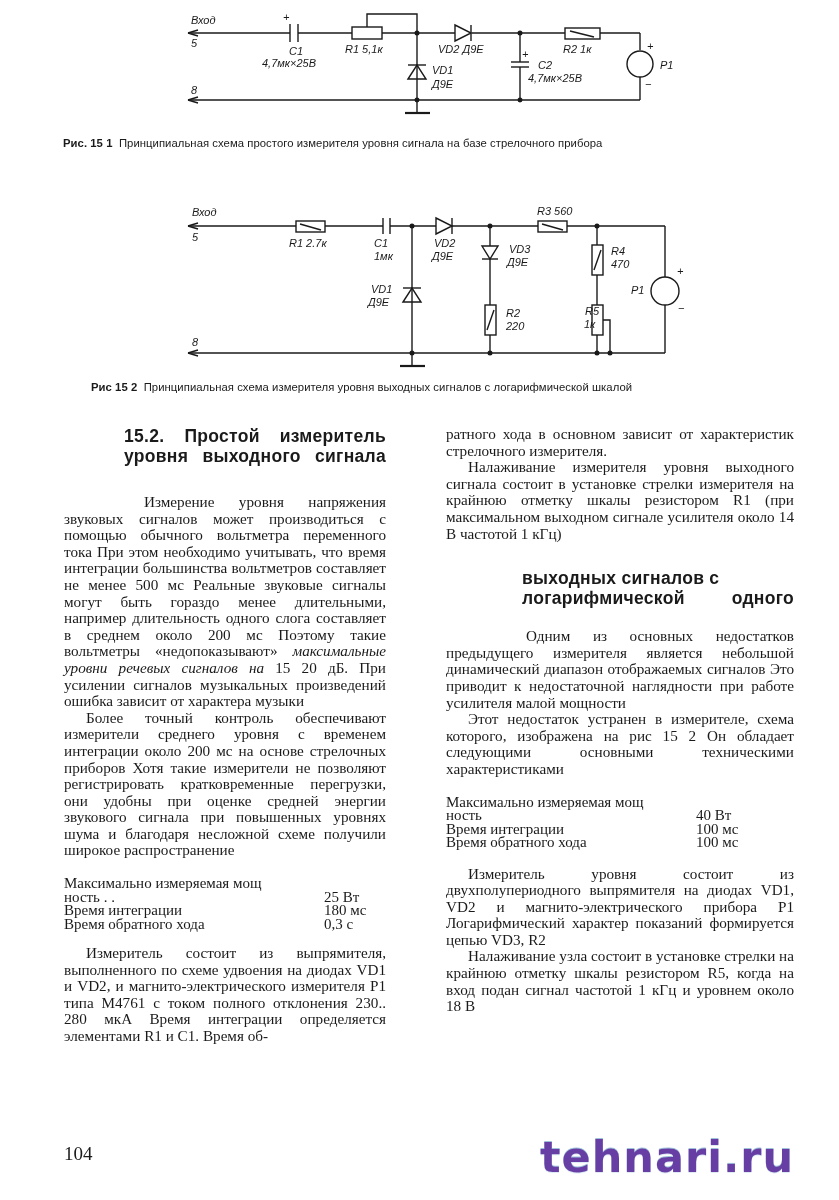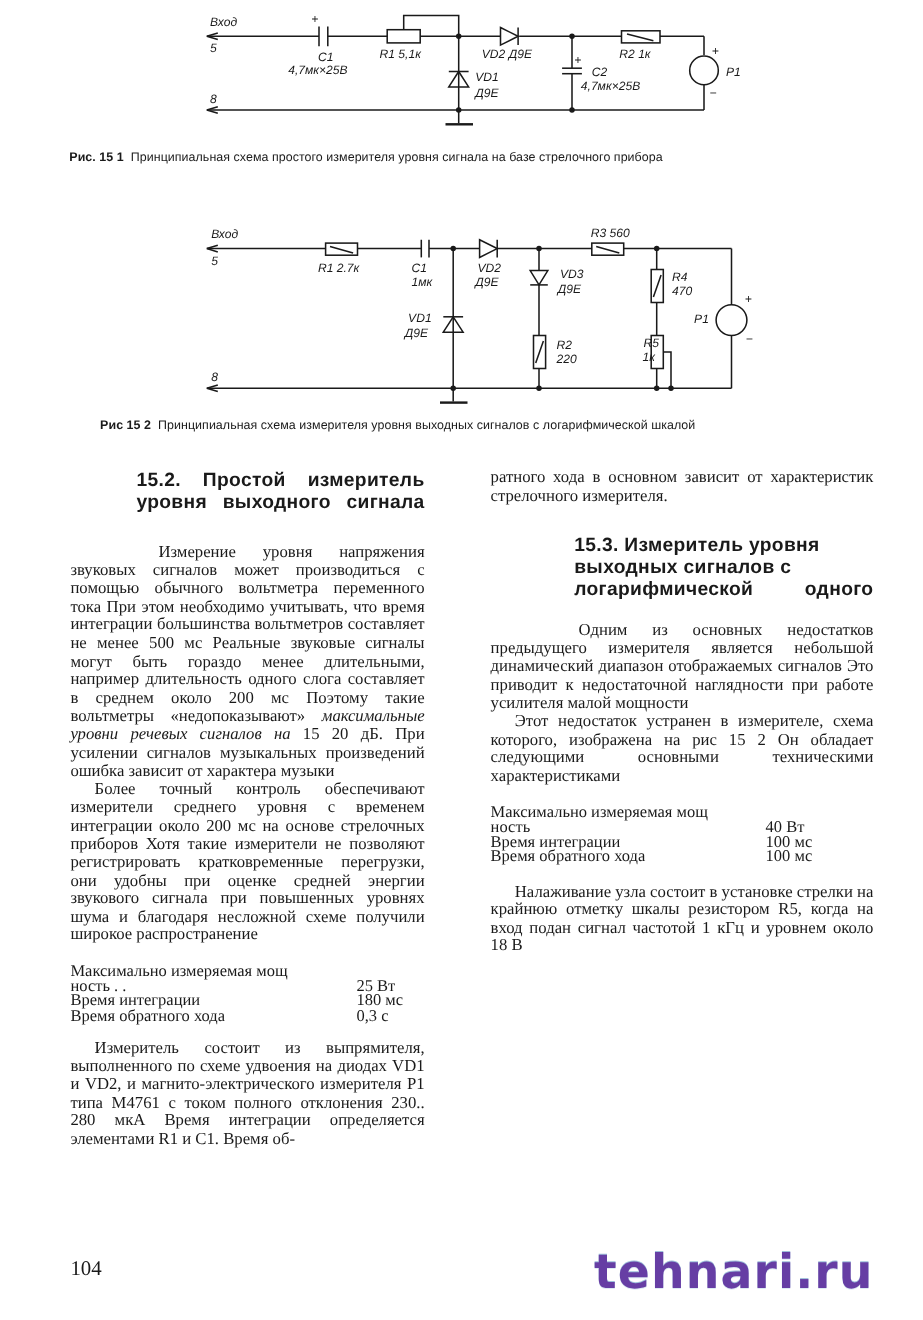--- a/index.html
+++ b/index.html
@@ -219,22 +219,22 @@
     <div class="r">
         <span class="k">Время обратного хода</span>
         <span class="v">0,3 с</span>
       </div>
   </div>
   <p>Измеритель состоит из выпрямителя, выполненного по схеме удвоения на диодах VD1 и VD2, и магнито-электрического измерителя P1 типа М4761 с током полного отклонения 230.. 280 мкА Время интеграции определяется элементами R1 и C1. Время об-</p>
 </div>
 
 <div class="col" style="left:446px;top:426px;width:348px;">
   <p class="noind">ратного хода в основном зависит от характеристик стрелочного измерителя.</p>
+  <p>Налаживание измерителя уровня выходного сигнала состоит в установке стрелки измерителя на крайнюю отметку шкалы резистором R1 (при максимальном выходном сигнале усилителя около 14 В частотой 1 кГц)</p>
   <div class="heading" style="margin-left:76px;margin-top:26px;width:272px;">
-    <div>15.3. Измеритель уровня</div>
     <div>выходных сигналов с</div>
     <div class="row">
       <span>логарифмической</span>
       <span>одного</span>
     </div>
   </div>
   <div style="height:20px"></div>
   <p class="big-indent">Одним из основных недостатков предыдущего измерителя является небольшой динамический диапазон отображаемых сигналов Это приводит к недостаточной наглядности при работе усилителя малой мощности</p>
   <p>Этот недостаток устранен в измерителе, схема которого, изображена на рис 15 2 Он обладает следующими основными техническими характеристиками</p>
   <div class="spec" style="margin-top:18px;margin-bottom:16px;">
@@ -248,17 +248,18 @@
       </div>
     <div class="r">
         <span class="k" style="width:250px">Время интеграции</span>
         <span class="v">100 мс</span>
       </div>
     <div class="r">
         <span class="k" style="width:250px">Время обратного хода</span>
         <span class="v">100 мс</span>
       </div>
   </div>
+  <p>Измеритель уровня состоит из двухполупериодного выпрямителя на диодах VD1, VD2 и магнито-электрического прибора P1 Логарифмический характер показаний формируется цепью VD3, R2</p>
   <p>Налаживание узла состоит в установке стрелки на крайнюю отметку шкалы резистором R5, когда на вход подан сигнал частотой 1 кГц и уровнем около 18 В</p>
 </div>
 
 <div class="pagenum">104</div>
 <div class="wm">tehnari.ru</div>
 
 </body></html>

